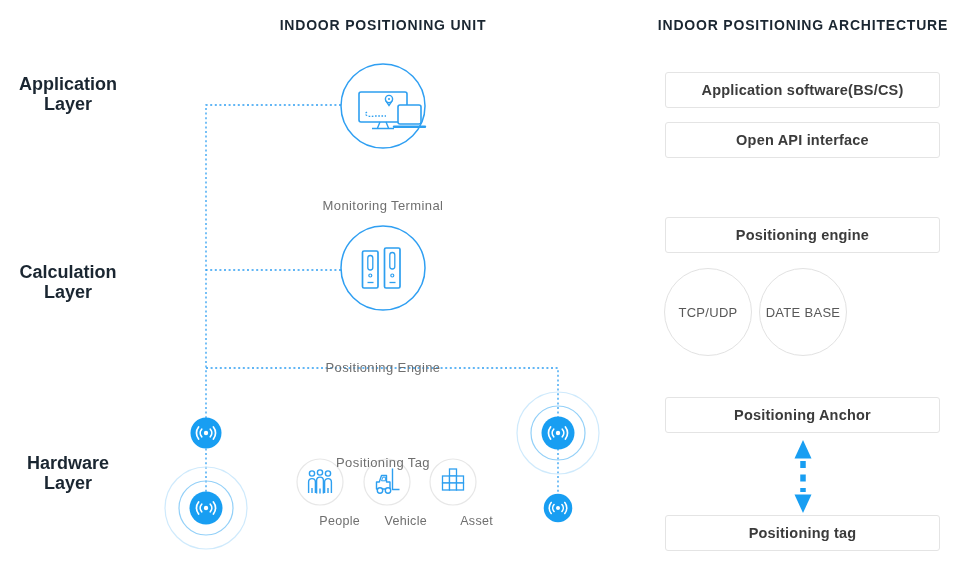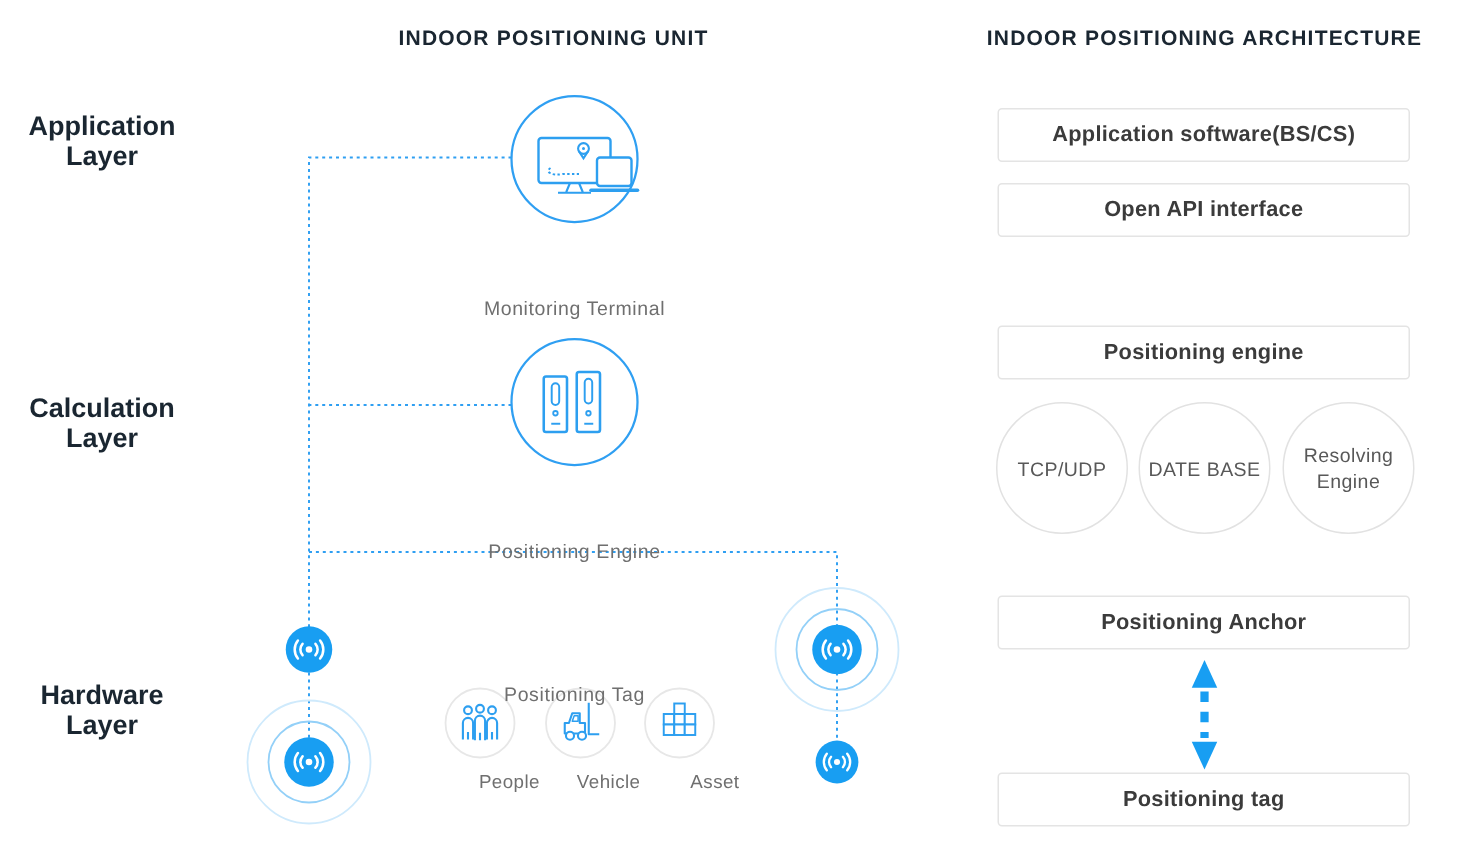--- a/index.html
+++ b/index.html
@@ -122,21 +122,21 @@
         <rect x="456.5" y="483" width="7" height="7"></rect>
     </g>
 
     <g fill="#189ef2">
       <path d="M803 440 L794.5 458.5 H811.5 Z"></path>
       <path d="M803 513 L794.5 494.5 H811.5 Z"></path>
       <path d="M803 461 V492" stroke="#189ef2" stroke-width="5.5" stroke-dasharray="7 6.5" fill="none"></path>
     </g>
   </svg>
 
-  <div class="hdr" style="left:219px">INDOOR POSITIONING UNIT</div>
+  <div class="hdr" style="left:233px">INDOOR POSITIONING UNIT</div>
   <div class="hdr" style="left:653px">INDOOR POSITIONING ARCHITECTURE</div>
 
   <div class="layer" style="top:74px">
     <span>Application</span>
     <span>Layer</span>
   </div>
   <div class="layer" style="top:262px">
     <span>Calculation</span>
     <span>Layer</span>
   </div>
@@ -157,21 +157,17 @@
   <div class="rbox" style="top:217px">Positioning engine</div>
 
   <div class="rcircle" style="left:664px">
     <span>TCP/UDP</span>
     <span></span>
   </div>
   <div class="rcircle" style="left:759px">
     <span>DATE BASE</span>
     <span></span>
   </div>
-  <div class="rcircle" style="left:855px">
-    <span>Resolving</span>
-    <span>Engine</span>
-  </div>
 
   <div class="rbox" style="top:397px">Positioning Anchor</div>
   <div class="rbox" style="top:515px">Positioning tag</div>
 
 </div>
 
 </body></html>

